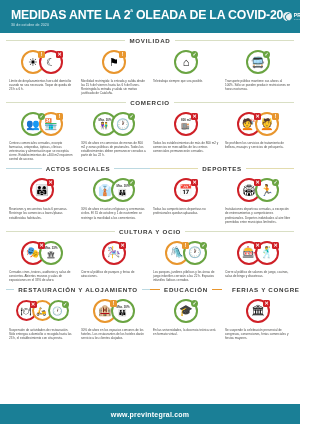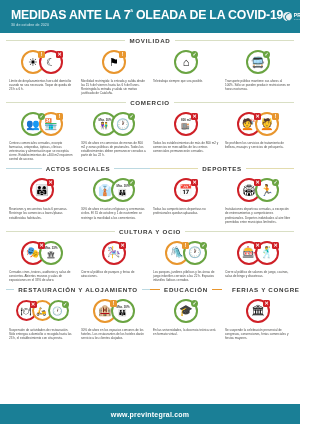--- a/index.html
+++ b/index.html
@@ -123,21 +123,21 @@
   .footer-url { color:#ffffff; font-size:7px; font-weight:bold; letter-spacing:0.2px; }
 </style>
 </head>
 <body>
 
 <div class="page">
 
   <div class="header">
     <div class="header-left">
       <div class="header-title">
-        <span>MEDIDAS ANTE LA 7</span><sup>ª</sup><span> OLEADA DE LA COVID-19</span>
+        <span>MEDIDAS ANTE LA 2</span><sup>ª</sup><span> OLEADA DE LA COVID-20</span>
       </div>
       <div class="header-date">30 de octubre de 2020</div>
     </div>
     <div class="logo">
       <span class="logo-mark"></span>
       <span class="logo-text">
         <span class="logo-name">PREVINTEGRAL</span>
         <span class="logo-sub">GRUPO</span>
       </span>
     </div>

